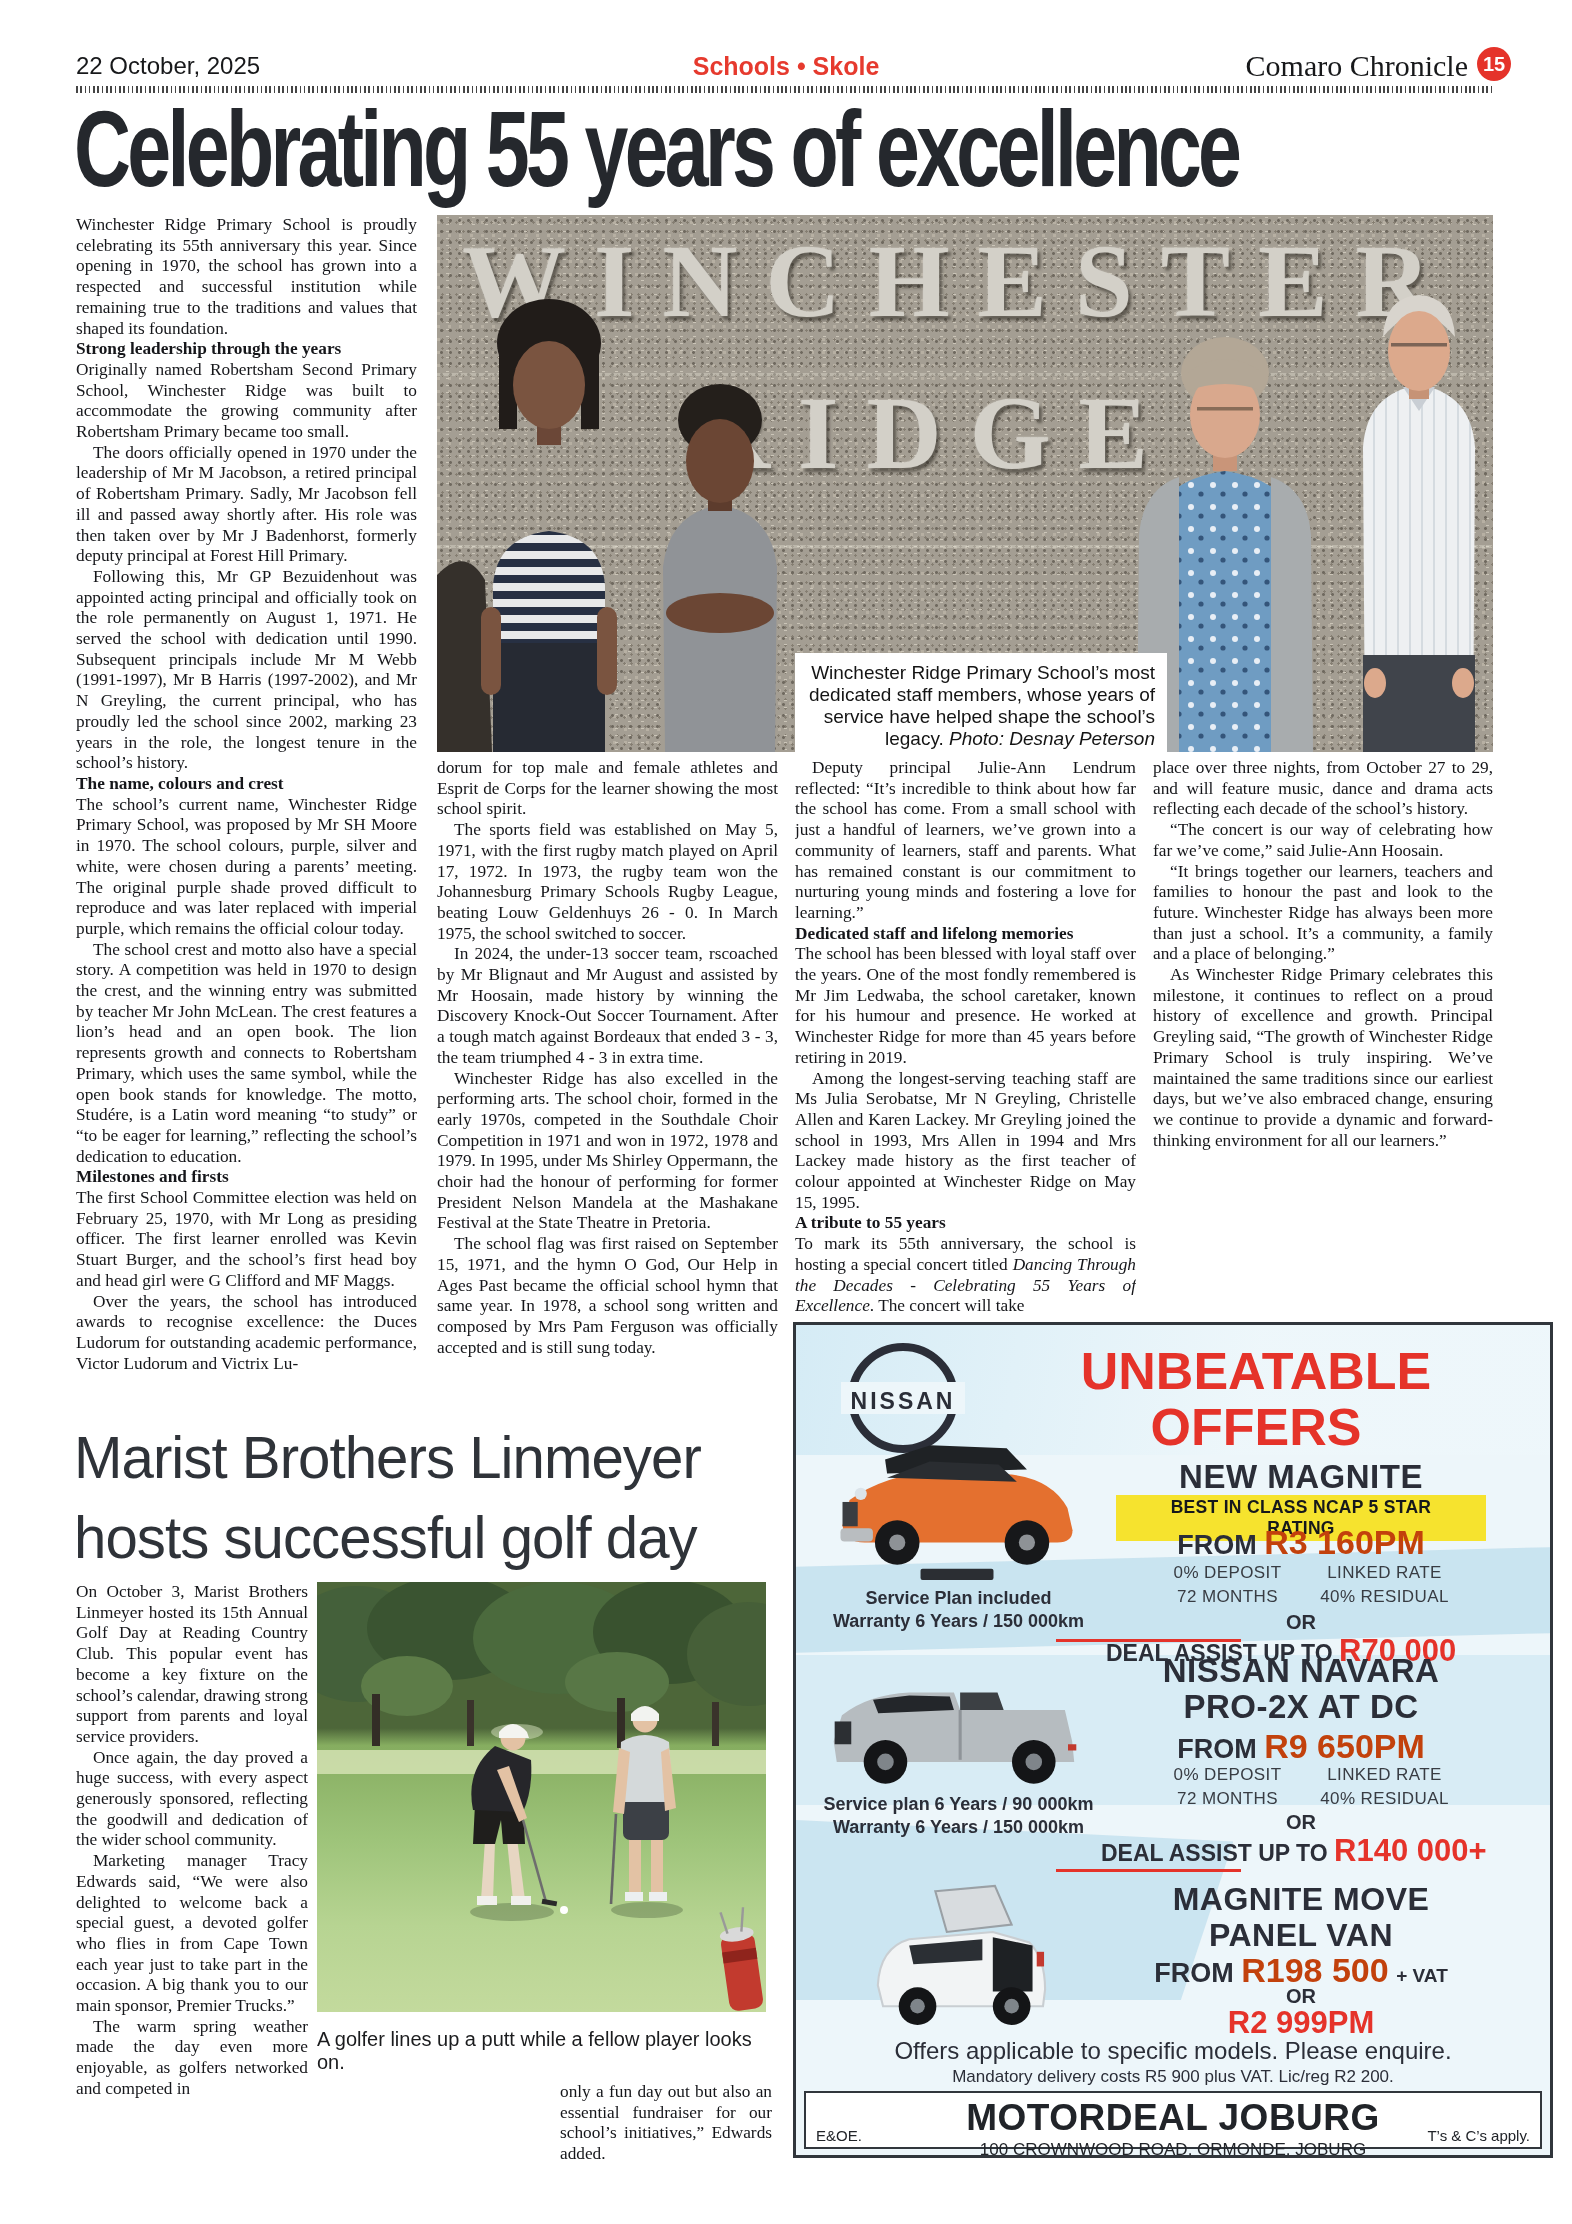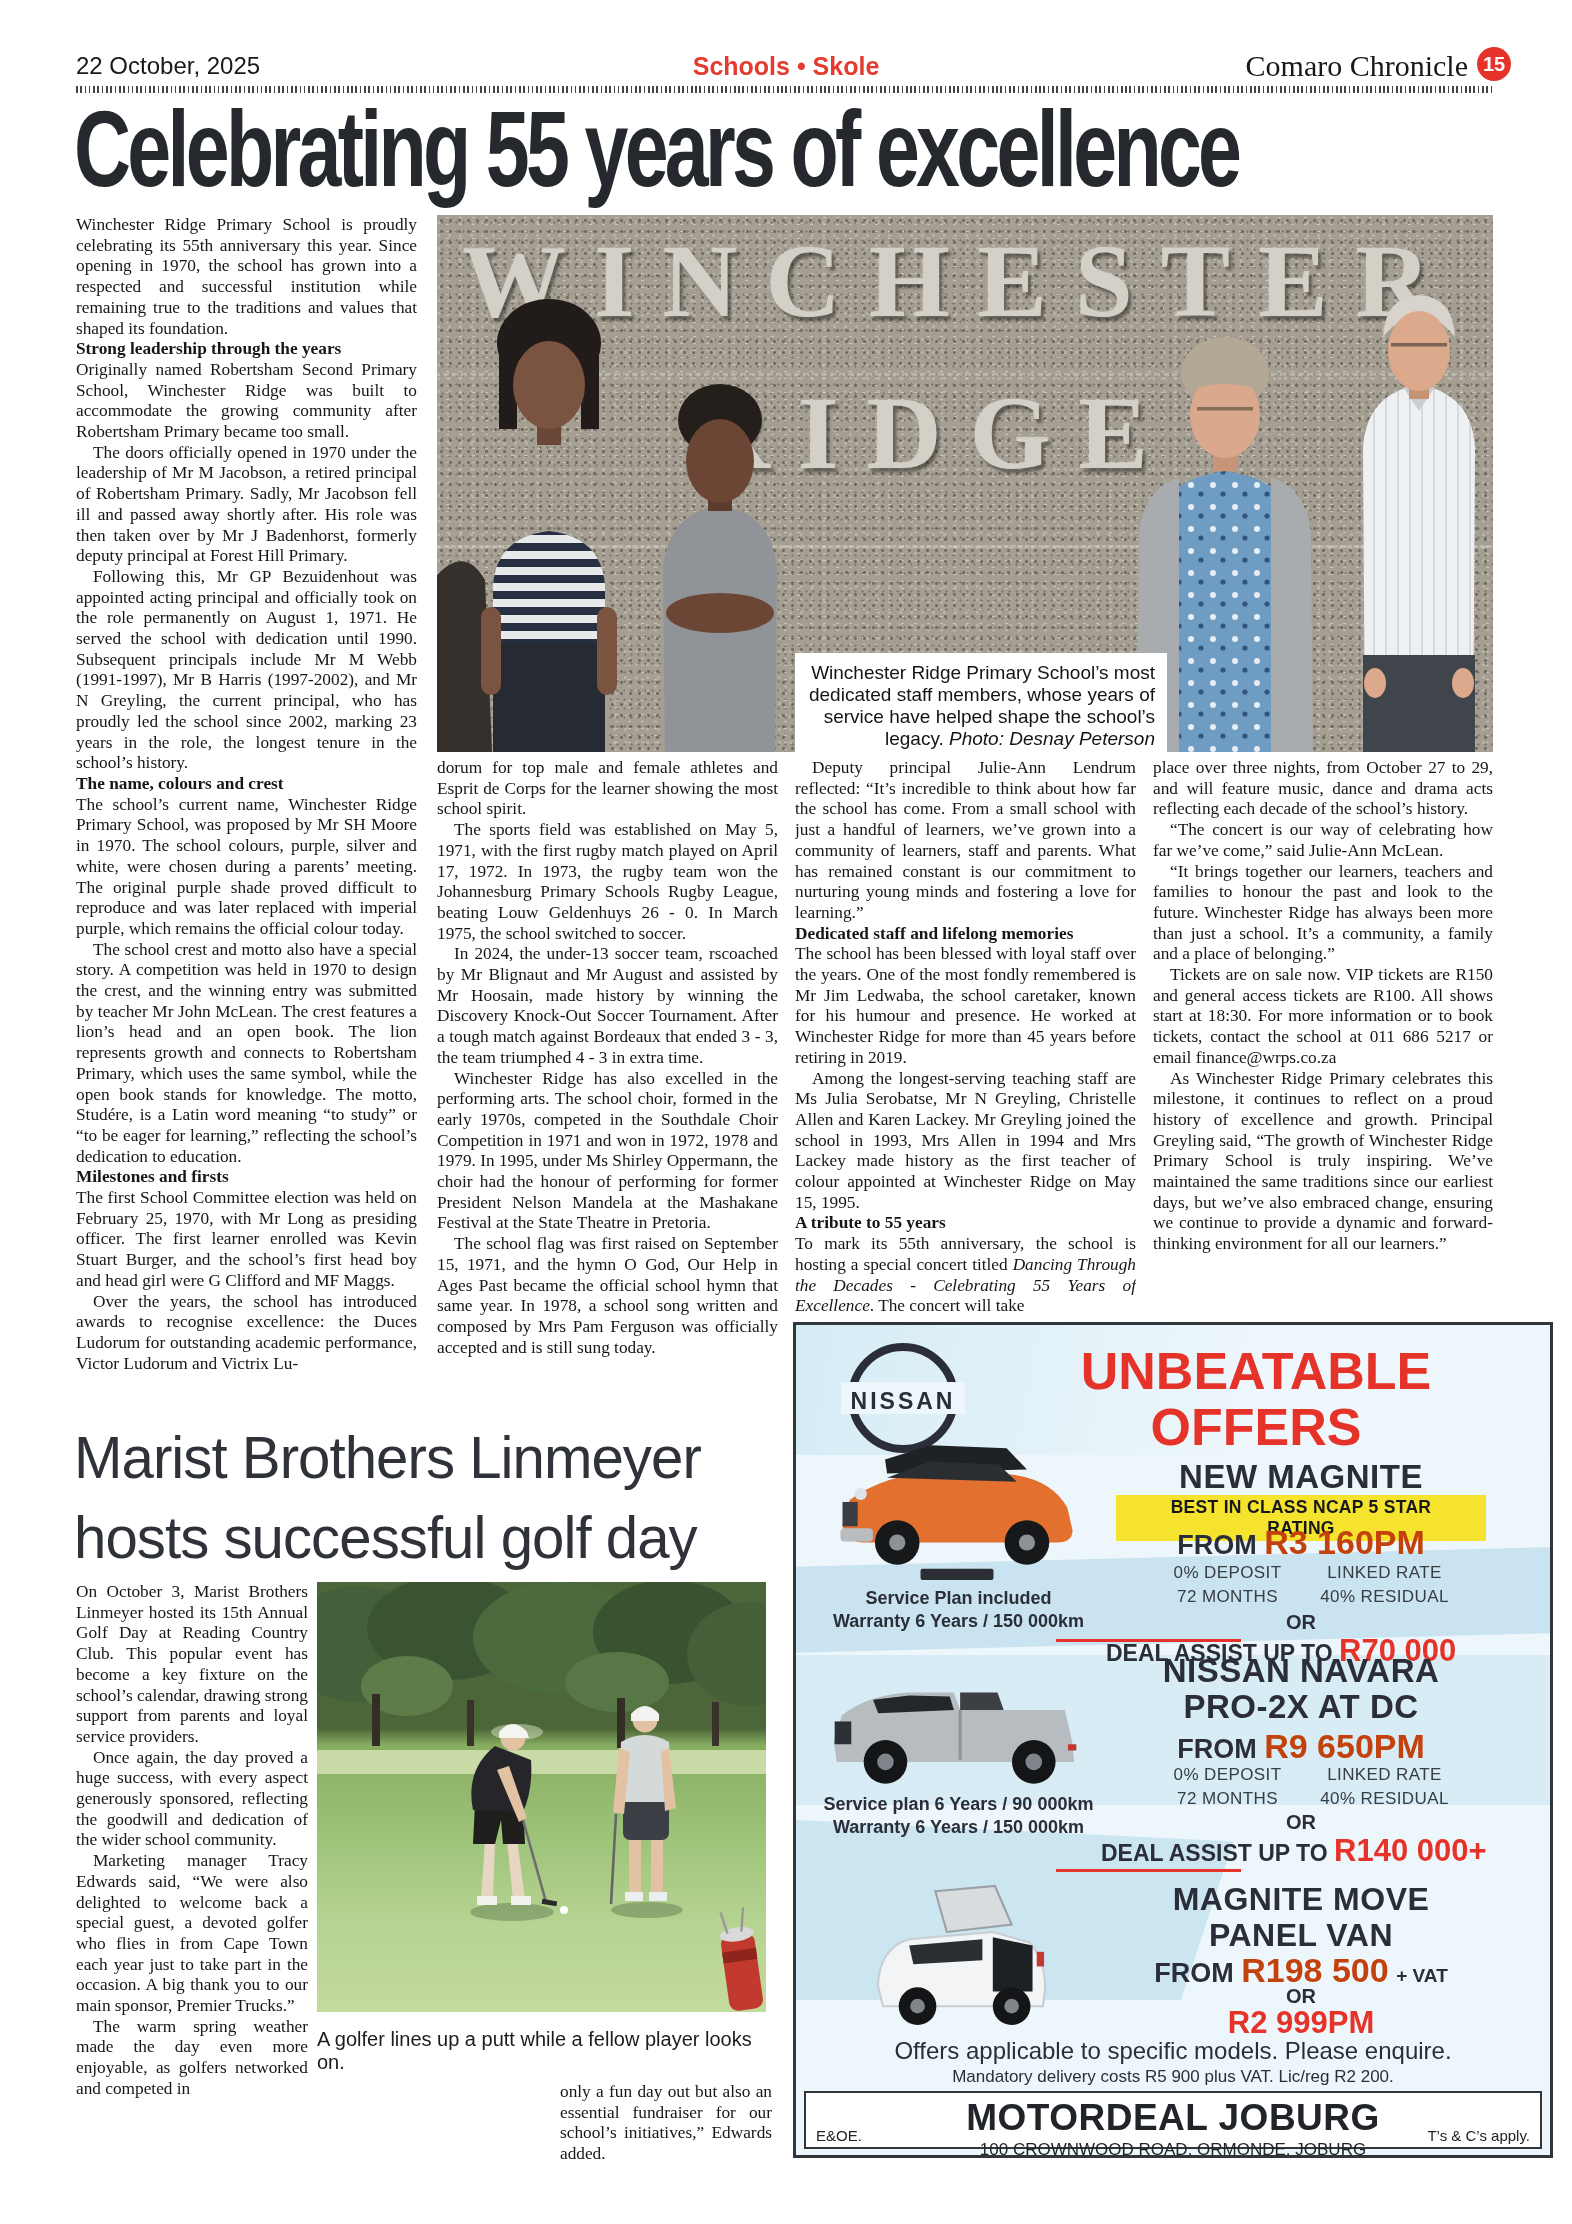--- a/index.html
+++ b/index.html
@@ -182,23 +182,22 @@
     <p class="ind">Deputy principal Julie-Ann Lendrum reflected: “It’s incredible to think about how far the school has come. From a small school with just a handful of learners, we’ve grown into a community of learners, staff and parents. What has remained constant is our commitment to nurturing young minds and fostering a love for learning.”</p>
     <p class="sub">Dedicated staff and lifelong memories</p>
     <p>The school has been blessed with loyal staff over the years. One of the most fondly remembered is Mr Jim Ledwaba, the school caretaker, known for his humour and presence. He worked at Winchester Ridge for more than 45 years before retiring in 2019.</p>
     <p class="ind">Among the longest-serving teaching staff are Ms Julia Serobatse, Mr N Greyling, Christelle Allen and Karen Lackey. Mr Greyling joined the school in 1993, Mrs Allen in 1994 and Mrs Lackey made history as the first teacher of colour appointed at Winchester Ridge on May 15, 1995.</p>
     <p class="sub">A tribute to 55 years</p>
     <p><span>To mark its 55th anniversary, the school is hosting a special concert titled </span><span class="it">Dancing Through the Decades - Celebrating 55 Years of Excellence</span><span>. The concert will take</span></p>
   </div>
 
   <div class="bodycol" style="left:1153px;top:758px;width:340px;height:620px;">
     <p>place over three nights, from October 27 to 29, and will feature music, dance and drama acts reflecting each decade of the school’s history.</p>
-    <p class="ind">“The concert is our way of celebrating how far we’ve come,” said Julie-Ann McLean.</p>
+    <p class="ind">“The concert is our way of celebrating how far we’ve come,” said Julie-Ann Hoosain.</p>
     <p class="ind">“It brings together our learners, teachers and families to honour the past and look to the future. Winchester Ridge has always been more than just a school. It’s a community, a family and a place of belonging.”</p>
-    <p class="ind">Tickets are on sale now. VIP tickets are R150 and general access tickets are R100. All shows start at 18:30. For more information or to book tickets, contact the school at 011 686 5217 or email finance@wrps.co.za</p>
     <p class="ind">As Winchester Ridge Primary celebrates this milestone, it continues to reflect on a proud history of excellence and growth. Principal Greyling said, “The growth of Winchester Ridge Primary School is truly inspiring. We’ve maintained the same traditions since our earliest days, but we’ve also embraced change, ensuring we continue to provide a dynamic and forward-thinking environment for all our learners.”</p>
   </div>
 
   <div class="golf-head">Marist Brothers Linmeyer hosts successful golf day</div>
 
   <div class="bodycol" style="left:76px;top:1582px;width:232px;height:590px;">
     <p>On October 3, Marist Brothers Linmeyer hosted its 15th Annual Golf Day at Reading Country Club. This popular event has become a key fixture on the school’s calendar, drawing strong support from parents and loyal service providers.</p>
     <p class="ind">Once again, the day proved a huge success, with every aspect generously sponsored, reflecting the goodwill and dedication of the wider school community.</p>
     <p class="ind">Marketing manager Tracy Edwards said, “We were also delighted to welcome back a special guest, a devoted golfer who flies in from Cape Town each year just to take part in the occasion. A big thank you to our main sponsor, Premier Trucks.”</p>
     <p class="ind">The warm spring weather made the day even more enjoyable, as golfers networked and competed in</p>

